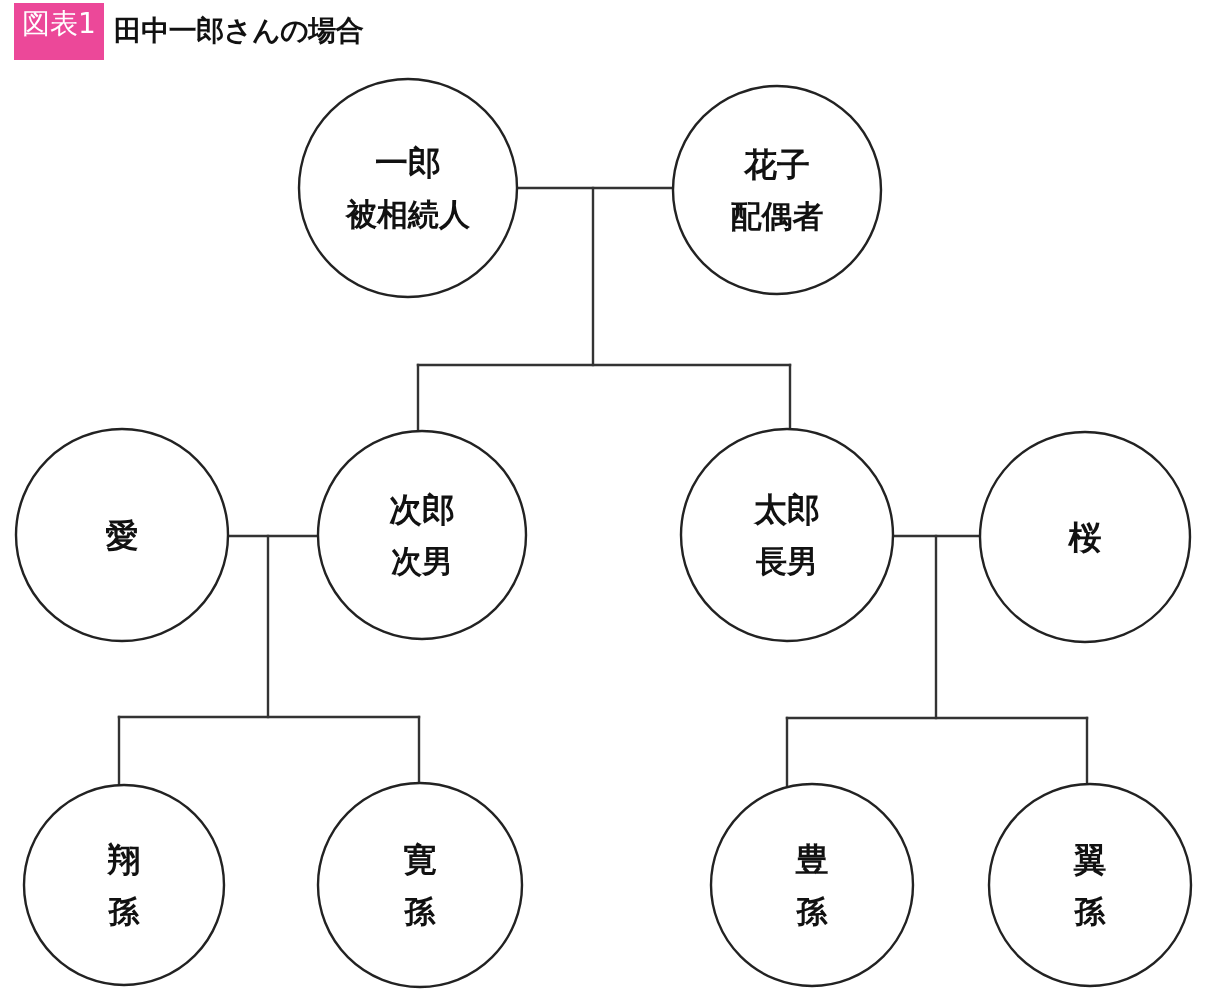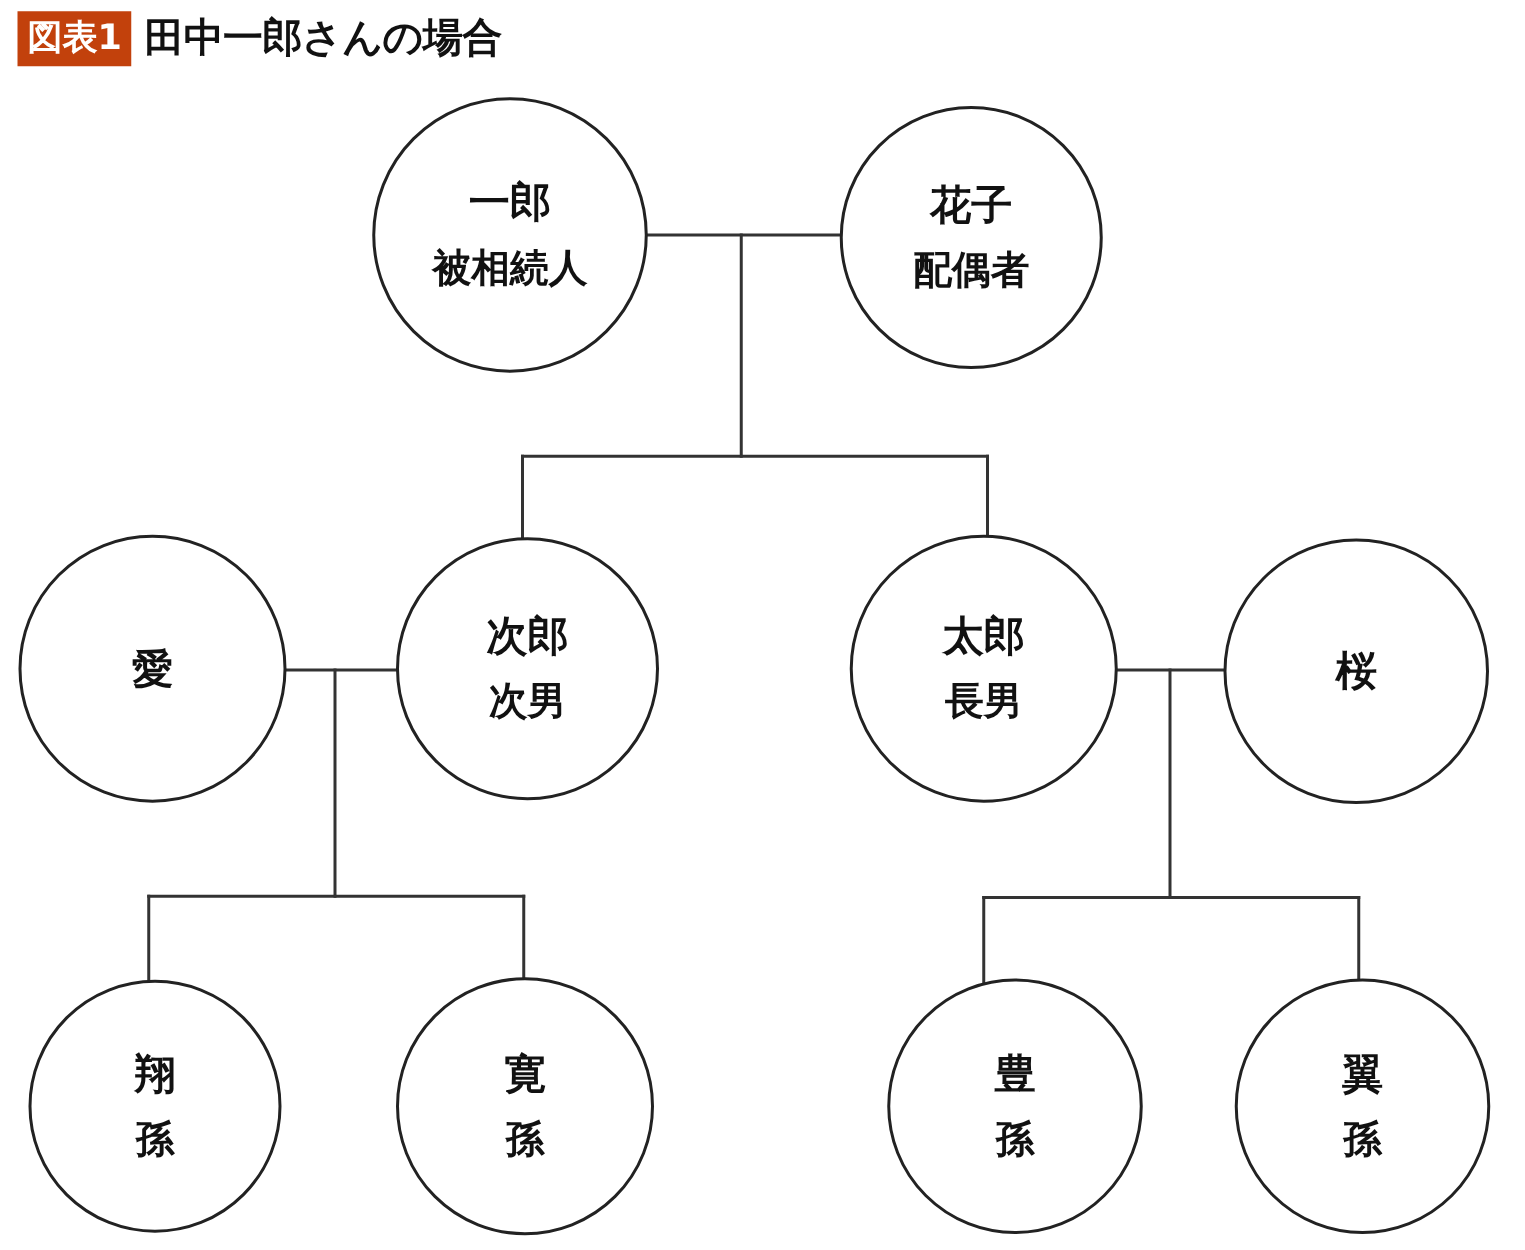--- a/index.html
+++ b/index.html
@@ -22,32 +22,32 @@
   
   .title-row {
     position: absolute;
     left: 14px;
     top: 8px;
     display: flex;
     align-items: center;
     height: 46px;
   }
   .title-badge {
-    background: #c2410c;
+    background: #ec4899;
     color: #ffffff;
     font-size: 28px;
-    font-weight: bold;
+    font-weight: normal;
     line-height: 1;
-    padding: 7px 8px 9px 8px;
+    padding: 7px 8px 22px 8px;
     letter-spacing: 0px;
     font-family: "DejaVu Sans", "Liberation Sans", sans-serif;
   }
   .title-text {
     color: #111111;
-    font-size: 32px;
+    font-size: 28px;
     font-weight: bold;
     margin-left: 10px;
     letter-spacing: -0.5px;
     white-space: nowrap;
     font-family: "DejaVu Sans", "Liberation Sans", sans-serif;
   }
   
   #tree-svg {
     position: absolute;
     left: 0;

